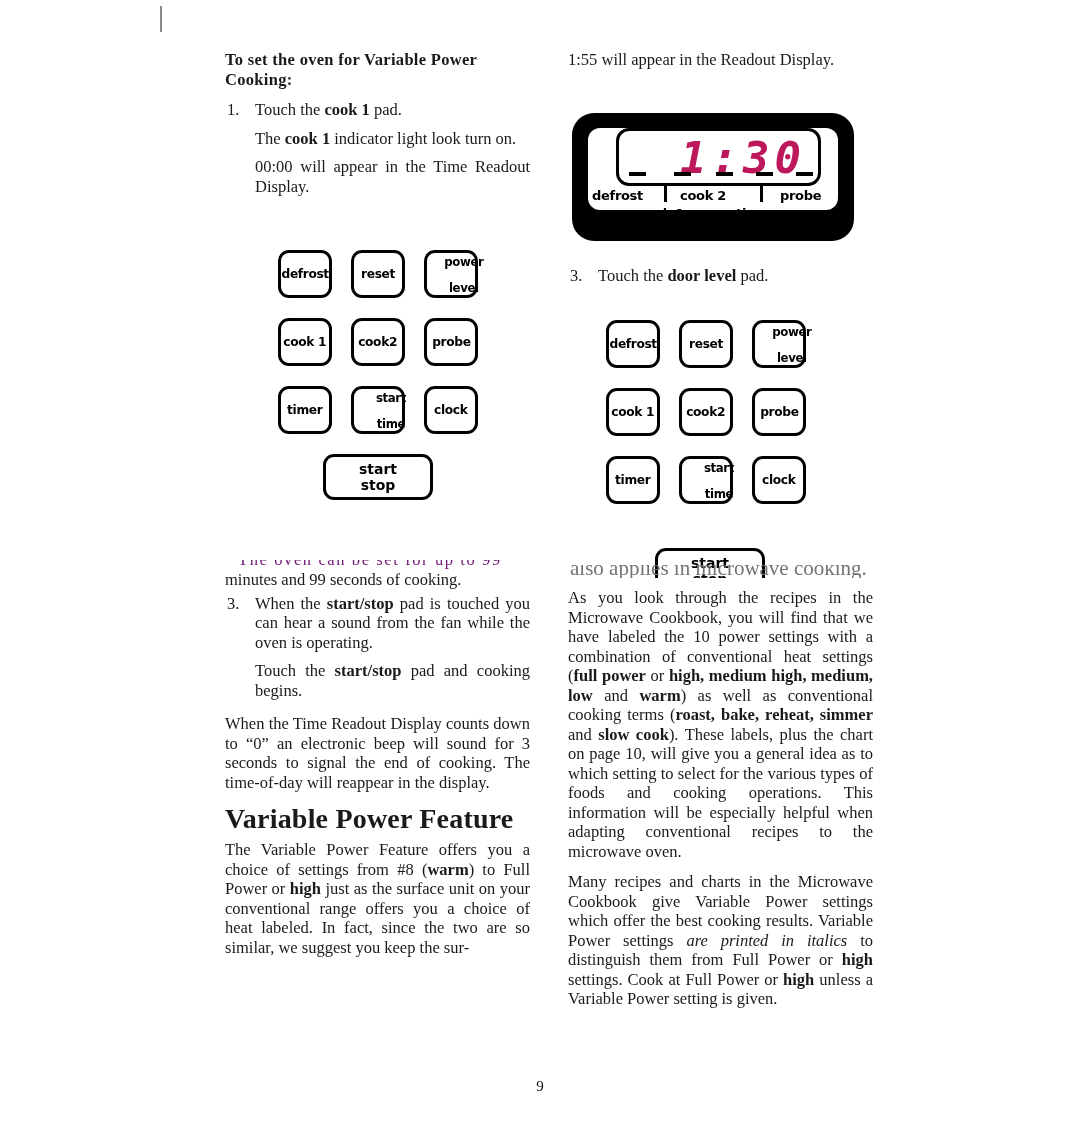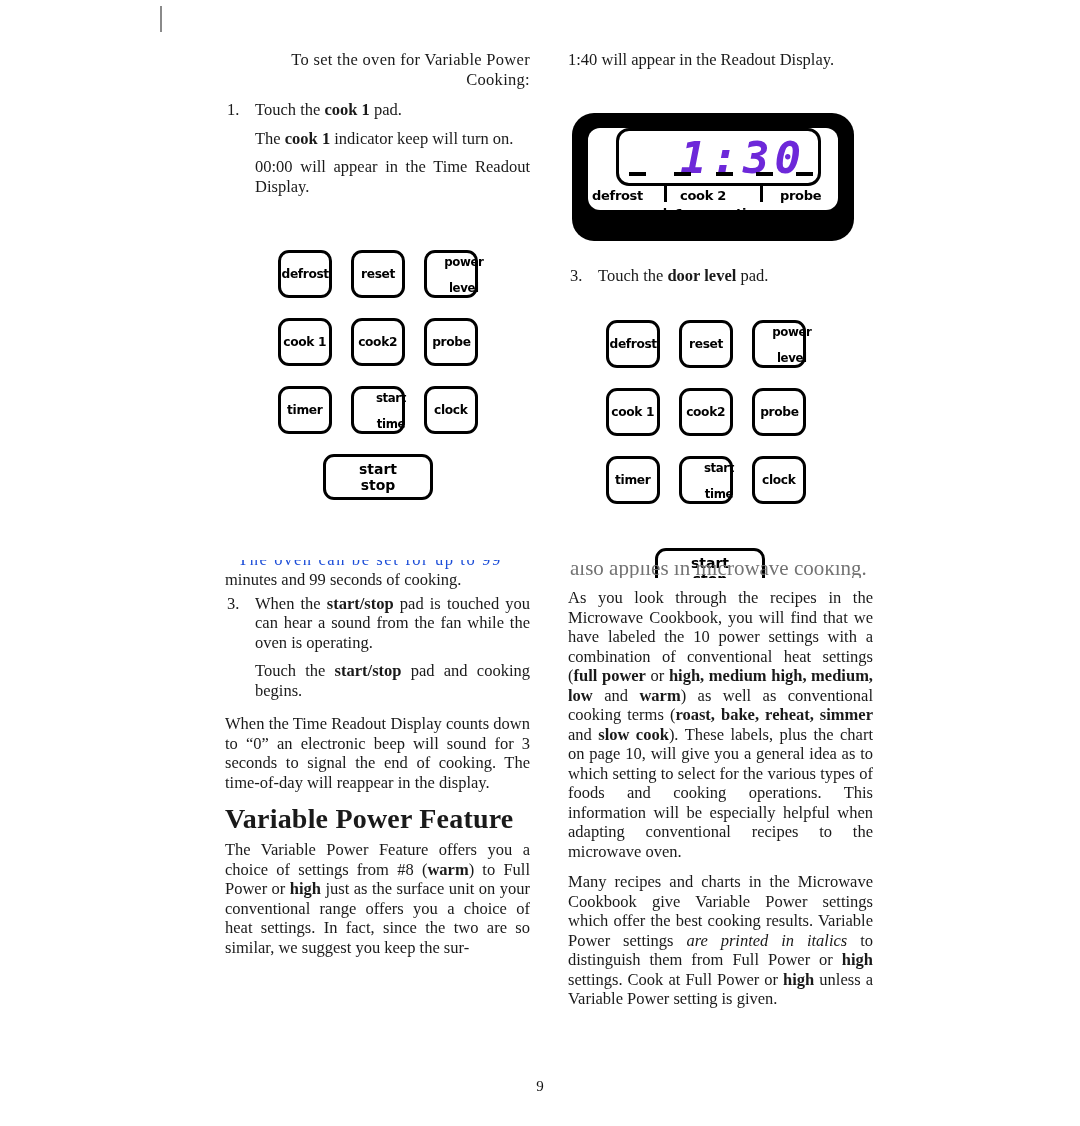--- a/index.html
+++ b/index.html
@@ -33,26 +33,25 @@
   
   .col {
     position: absolute;
     width: 305px;
   }
   .col-left  { left: 225px; }
   .col-right { left: 568px; }
 
   
   .h-bold {
-    font-weight: normal;
+    font-weight: bold;
     font-size: 16.5px;
     line-height: 20px;
     letter-spacing: 0.3px;
     margin: 0 0 10px 0;
-    text-align: right;
   }
   .section-head {
     font-weight: bold;
     font-size: 28px;
     line-height: 25px;
     margin: 14px 0 9px 0;
     letter-spacing: 0.2px;
   }
   p.body {
     font-size: 16.5px;
@@ -165,21 +164,21 @@
   }
   .digits {
     position: absolute;
     right: 12px;
     top: 2px;
     font-family: "DejaVu Sans Mono", monospace;
     font-weight: bold;
     font-style: italic;
     font-size: 44px;
     letter-spacing: 5px;
-    color: #6d28d9;
+    color: #be185d;
     line-height: 50px;
   }
   .seg-dash {
     position: absolute;
     height: 4px;
     background: #000;
   }
   .ind-row {
     position: absolute;
     font-family: "DejaVu Sans", sans-serif;
@@ -202,21 +201,21 @@
     height: 9px;
   }
   .clipped-line .inner {
     position: absolute;
     top: -10px;
     left: 0;
     font-size: 16.5px;
     line-height: 19.5px;
     white-space: nowrap;
     letter-spacing: 1.6px;
-    color: #1d4ed8;
+    color: #701a75;
   }
   .clipped-line-top {
     position: absolute;
     overflow: hidden;
     height: 13px;
   }
   .clipped-line-top .inner {
     position: absolute;
     top: -6px;
     left: 0;
@@ -244,21 +243,21 @@
 
   <div class="scan-tick"></div>
 
   <div class="col col-left" style="top:50px;">
 
     <div class="h-bold">To set the oven for Variable Power Cooking:</div>
 
     <div class="step">
       <span class="num">1.</span>
       <p class="body ragged"><span>Touch the </span><b>cook 1</b><span> pad.</span></p>
-      <p class="body"><span>The </span><b>cook 1</b><span> indicator keep will turn on.</span></p>
+      <p class="body"><span>The </span><b>cook 1</b><span> indicator light look turn on.</span></p>
       <p class="body">00:00 will appear in the Time Readout Display.</p>
     </div>
   </div>
 
   <div class="keypad" style="left:278px; top:250px;">
     <div class="kp-row">
       <div class="key">
           <span>defrost</span>
         </div>
       <div class="key">
@@ -308,25 +307,25 @@
     <div class="step">
       <span class="num">3.</span>
       <p class="body"><span>When the </span><b>start/stop</b><span> pad is touched you can hear a sound from the fan while the oven is operating.</span></p>
       <p class="body"><span>Touch the </span><b>start/stop</b><span> pad and cooking begins.</span></p>
     </div>
 
     <p class="body" style="margin-top:14px;">When the Time Readout Display counts down to “0” an electronic beep will sound for 3 seconds to signal the end of cooking. The time-of-day will reappear in the display.</p>
 
     <div class="section-head">Variable Power Feature</div>
 
-    <p class="body"><span>The Variable Power Feature offers you a choice of settings from #8 (</span><b>warm</b><span>) to Full Power or </span><b>high</b><span> just as the surface unit on your conventional range offers you a choice of heat settings. In fact, since the two are so similar, we suggest you keep the sur-</span></p>
+    <p class="body"><span>The Variable Power Feature offers you a choice of settings from #8 (</span><b>warm</b><span>) to Full Power or </span><b>high</b><span> just as the surface unit on your conventional range offers you a choice of heat labeled. In fact, since the two are so similar, we suggest you keep the sur-</span></p>
   </div>
 
   <div class="col col-right" style="top:50px;">
-    <p class="body">1:40 will appear in the Readout Display.</p>
+    <p class="body">1:55 will appear in the Readout Display.</p>
   </div>
 
   <div class="display-outer" style="left:572px; top:113px; width:282px; height:128px;">
     <div class="display-inner" style="left:16px; top:15px; width:250px; height:82px;">
       <div class="digit-window" style="left:28px; top:0px; width:205px; height:58px;">
         <div class="digits">1:30</div>
         <div class="seg-dash" style="left:10px; bottom:7px; width:17px;"></div>
         <div class="seg-dash" style="left:55px; bottom:7px; width:17px;"></div>
         <div class="seg-dash" style="left:97px; bottom:7px; width:17px;"></div>
         <div class="seg-dash" style="left:137px; bottom:7px; width:17px;"></div>

